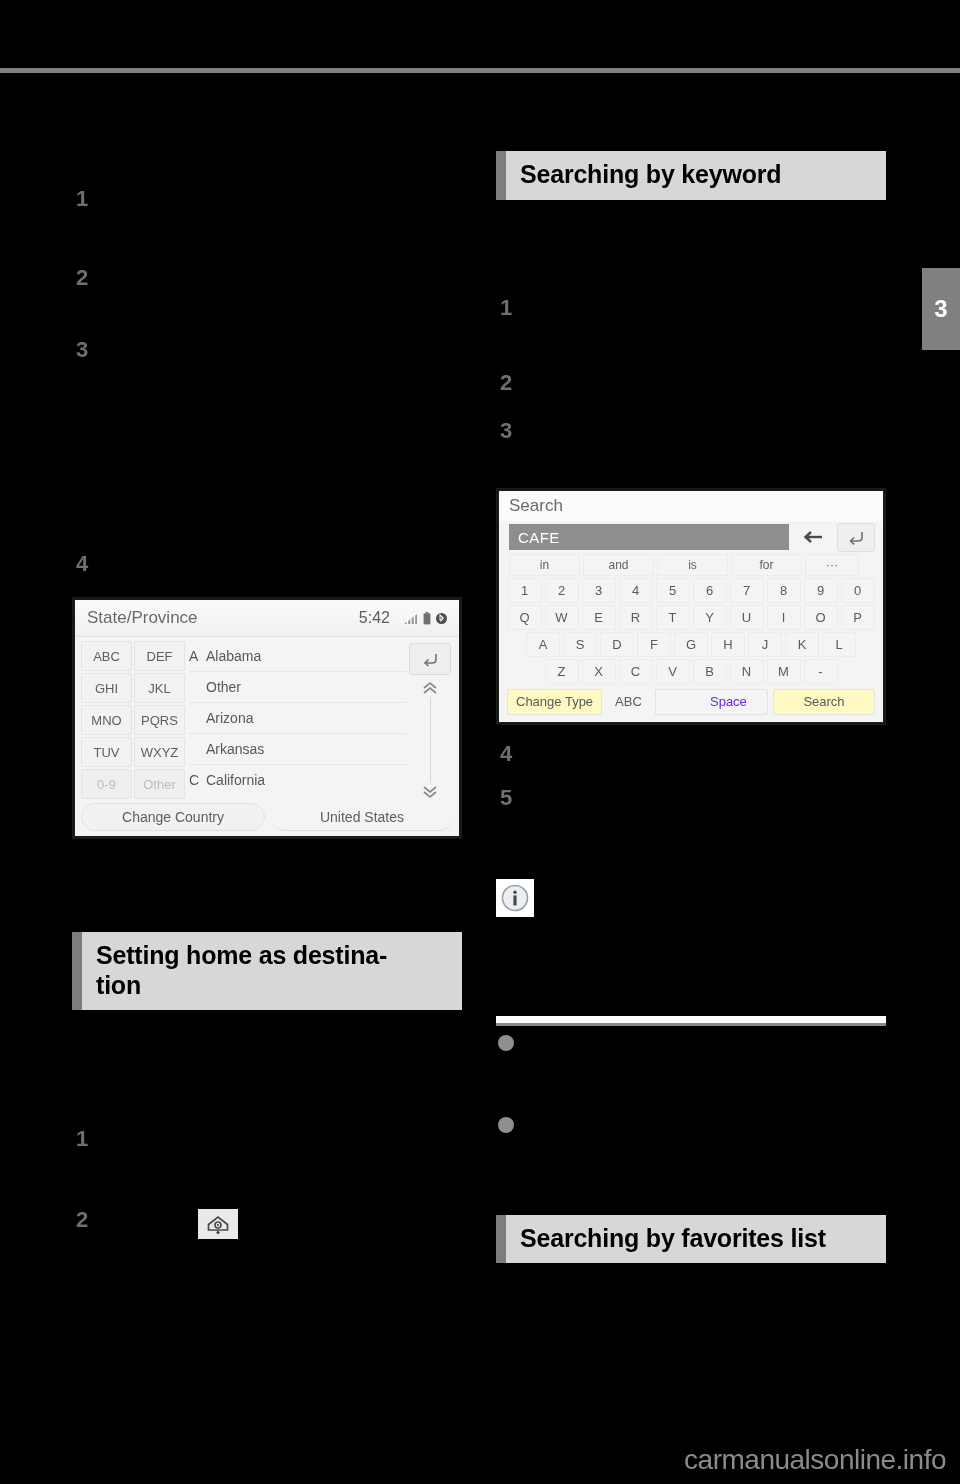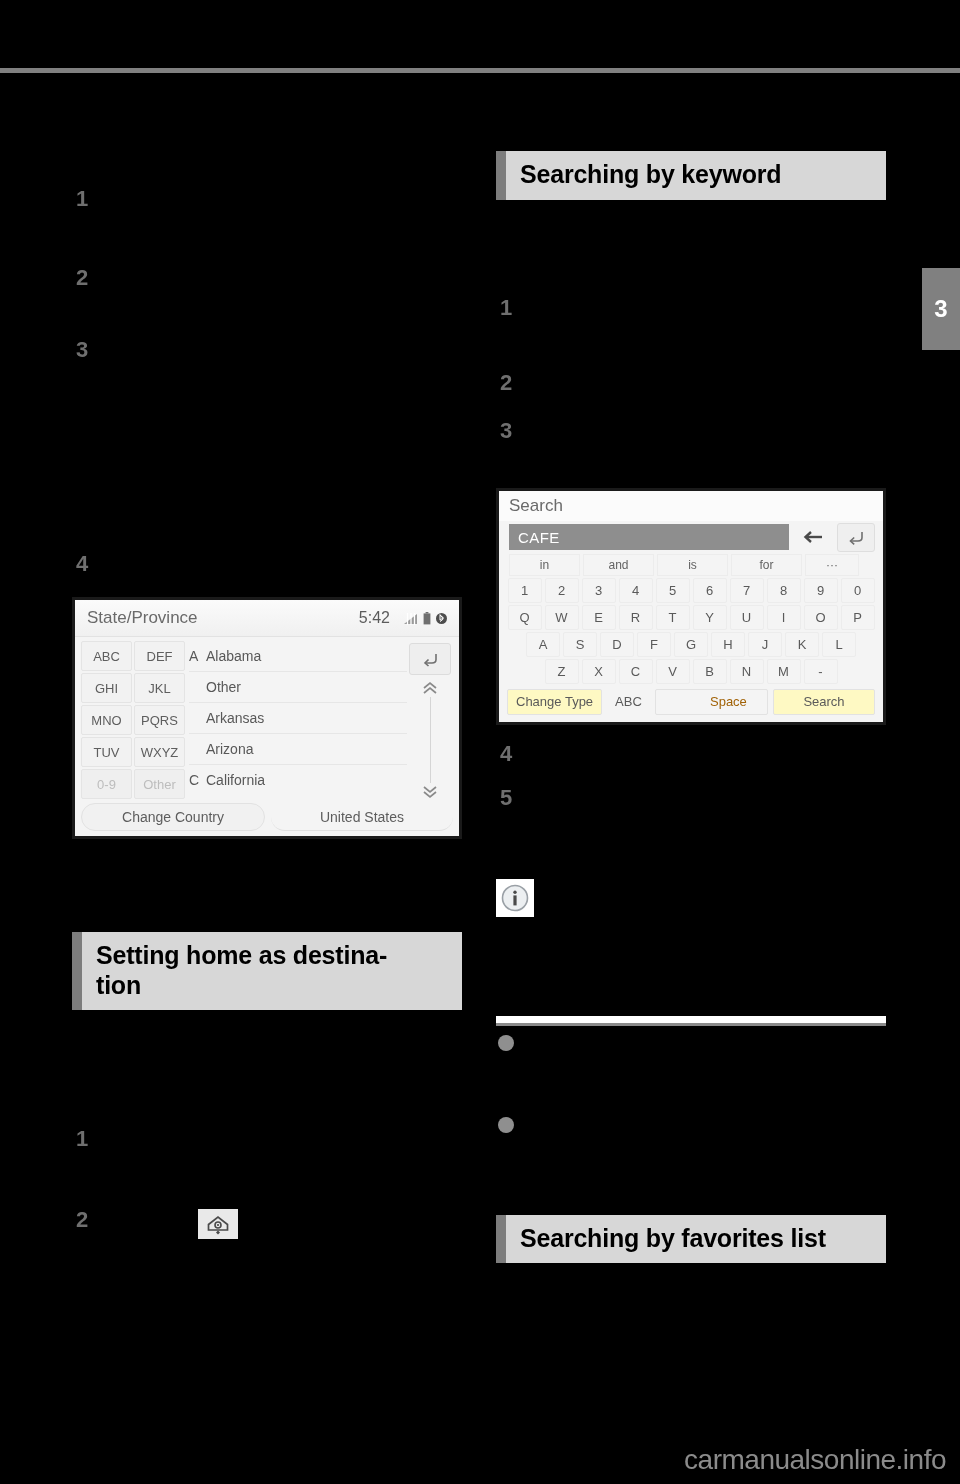--- a/index.html
+++ b/index.html
@@ -370,21 +370,21 @@
     border: 1px solid #e2e2e2;
     border-radius: 2px;
     display: flex;
     align-items: center;
     justify-content: center;
     font-size: 13px;
     color: #5a5a5a;
     padding: 0 8px;
   }
   .kb-abc { background: transparent; border: none; }
-  .kb-space { flex: 1; color: #a16207; background: #f4f4f4; padding-left: 42px; }
+  .kb-space { flex: 1; color: #6d28d9; background: #f4f4f4; padding-left: 42px; }
   .kb-search { width: 84px; }
 
   
   .watermark {
     position: absolute;
     right: 14px;
     bottom: 8px;
     font-size: 28px;
     color: #8b8b8b;
     letter-spacing: -0.5px;
@@ -463,25 +463,25 @@
         <div class="state-row">
           <span class="state-letter">A</span>
           <span>Alabama</span>
         </div>
         <div class="state-row">
           <span class="state-letter"></span>
           <span>Other</span>
         </div>
         <div class="state-row">
           <span class="state-letter"></span>
-          <span>Arkansas</span>
+          <span>Arizona</span>
         </div>
         <div class="state-row">
           <span class="state-letter"></span>
-          <span>Arizona</span>
+          <span>Arkansas</span>
         </div>
         <div class="state-row" style="border-bottom:none;">
           <span class="state-letter">C</span>
           <span>California</span>
         </div>
       </div>
 
       <div class="state-right">
         <div class="back-key">
           <svg width="17" height="15" viewBox="0 0 17 15">

